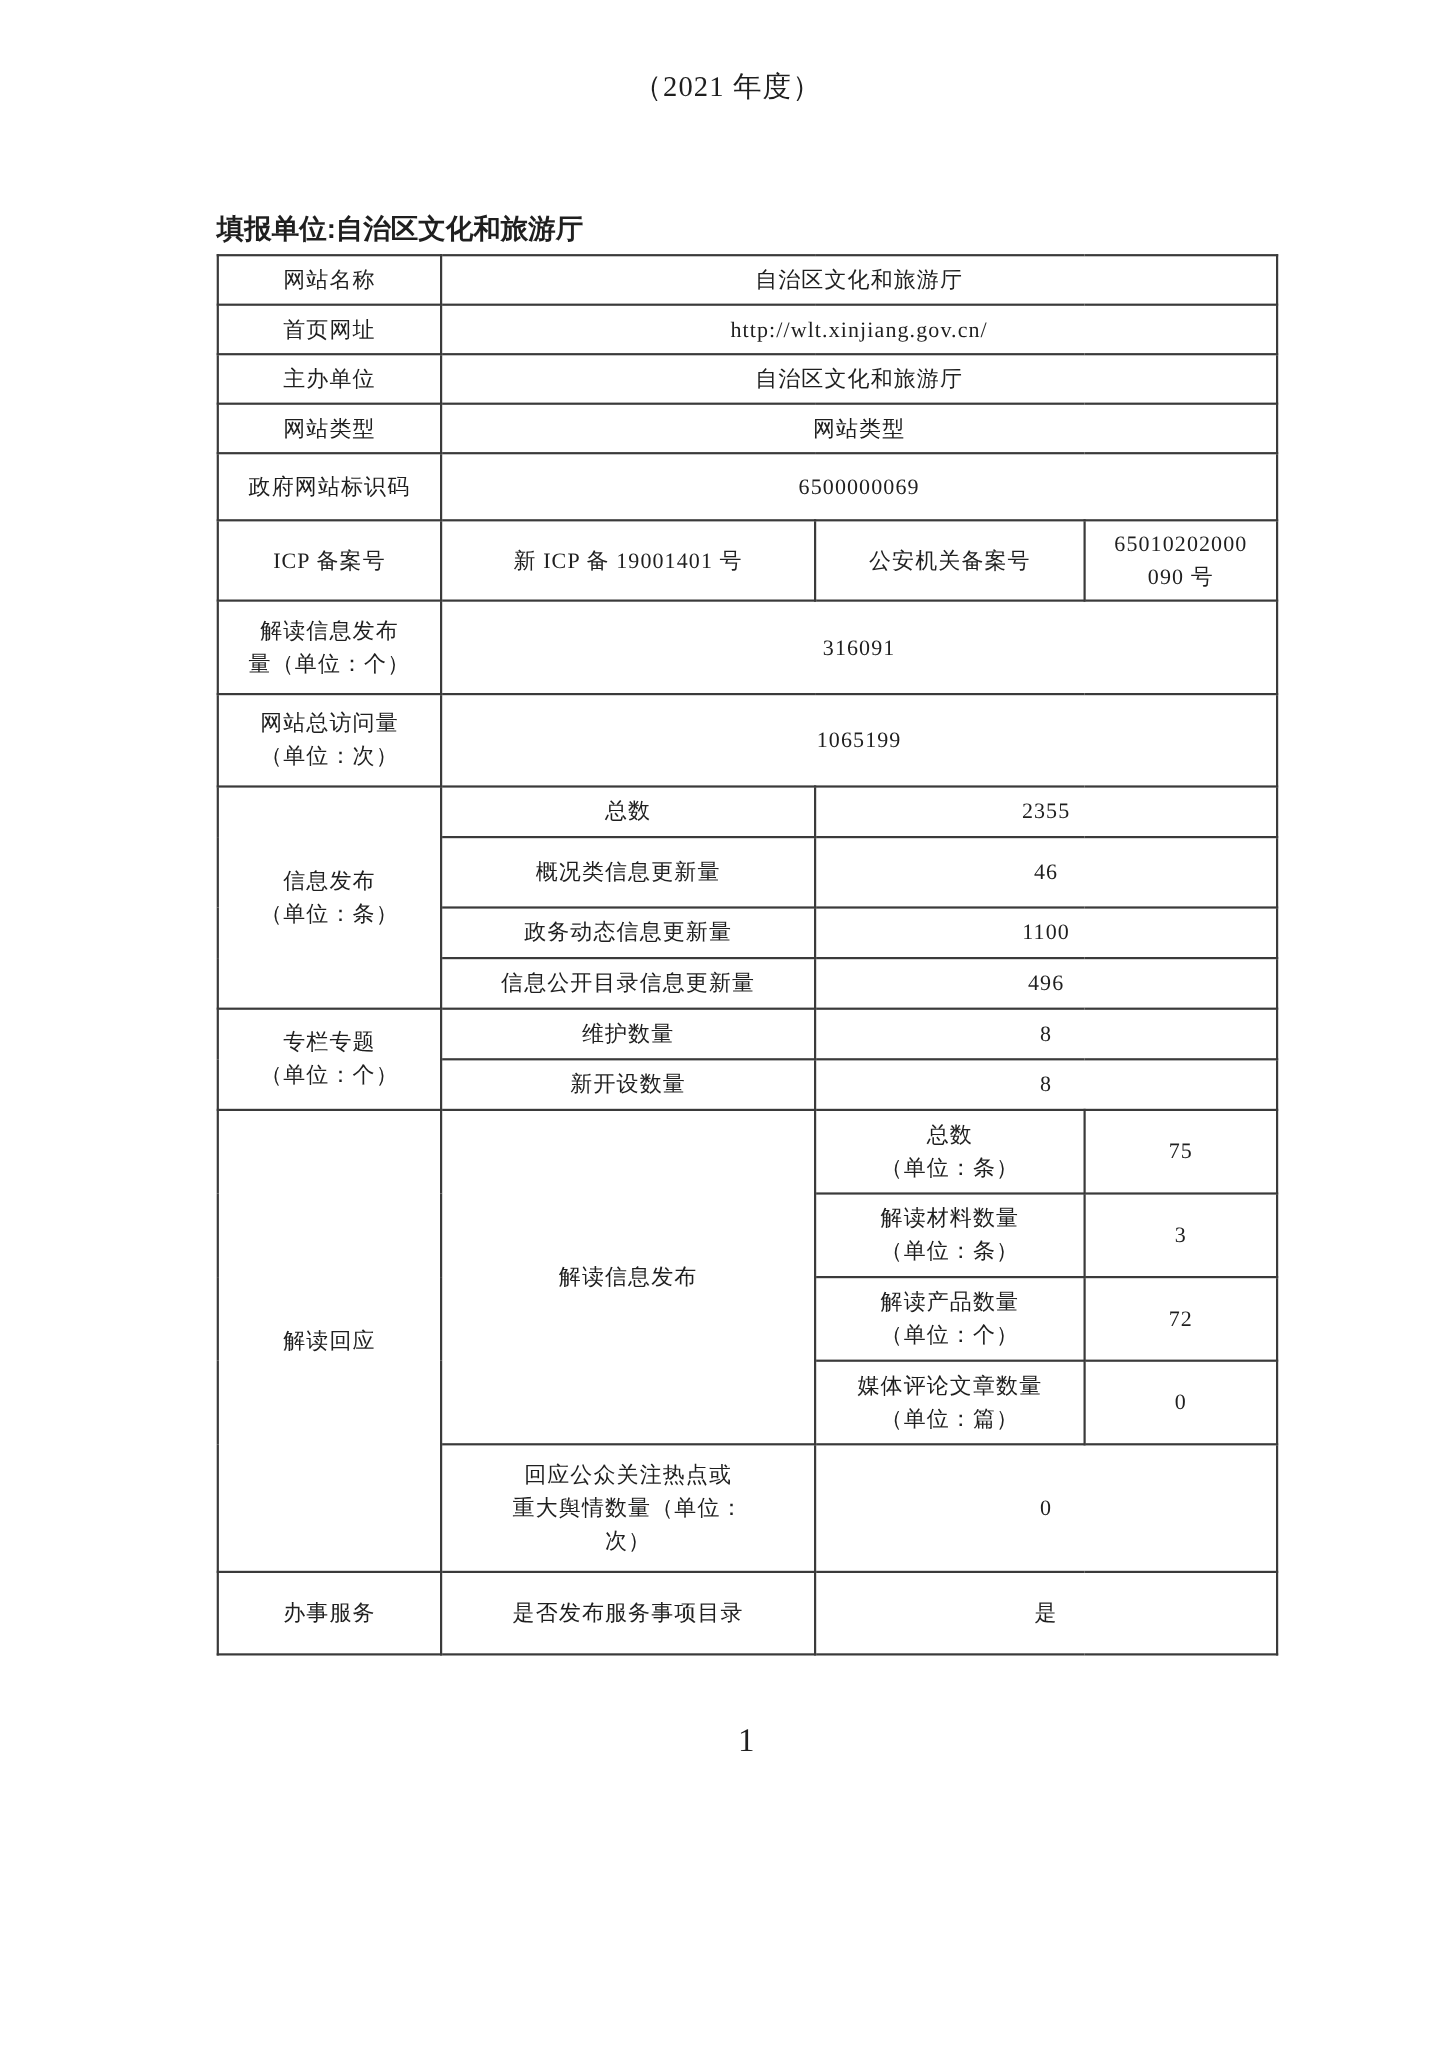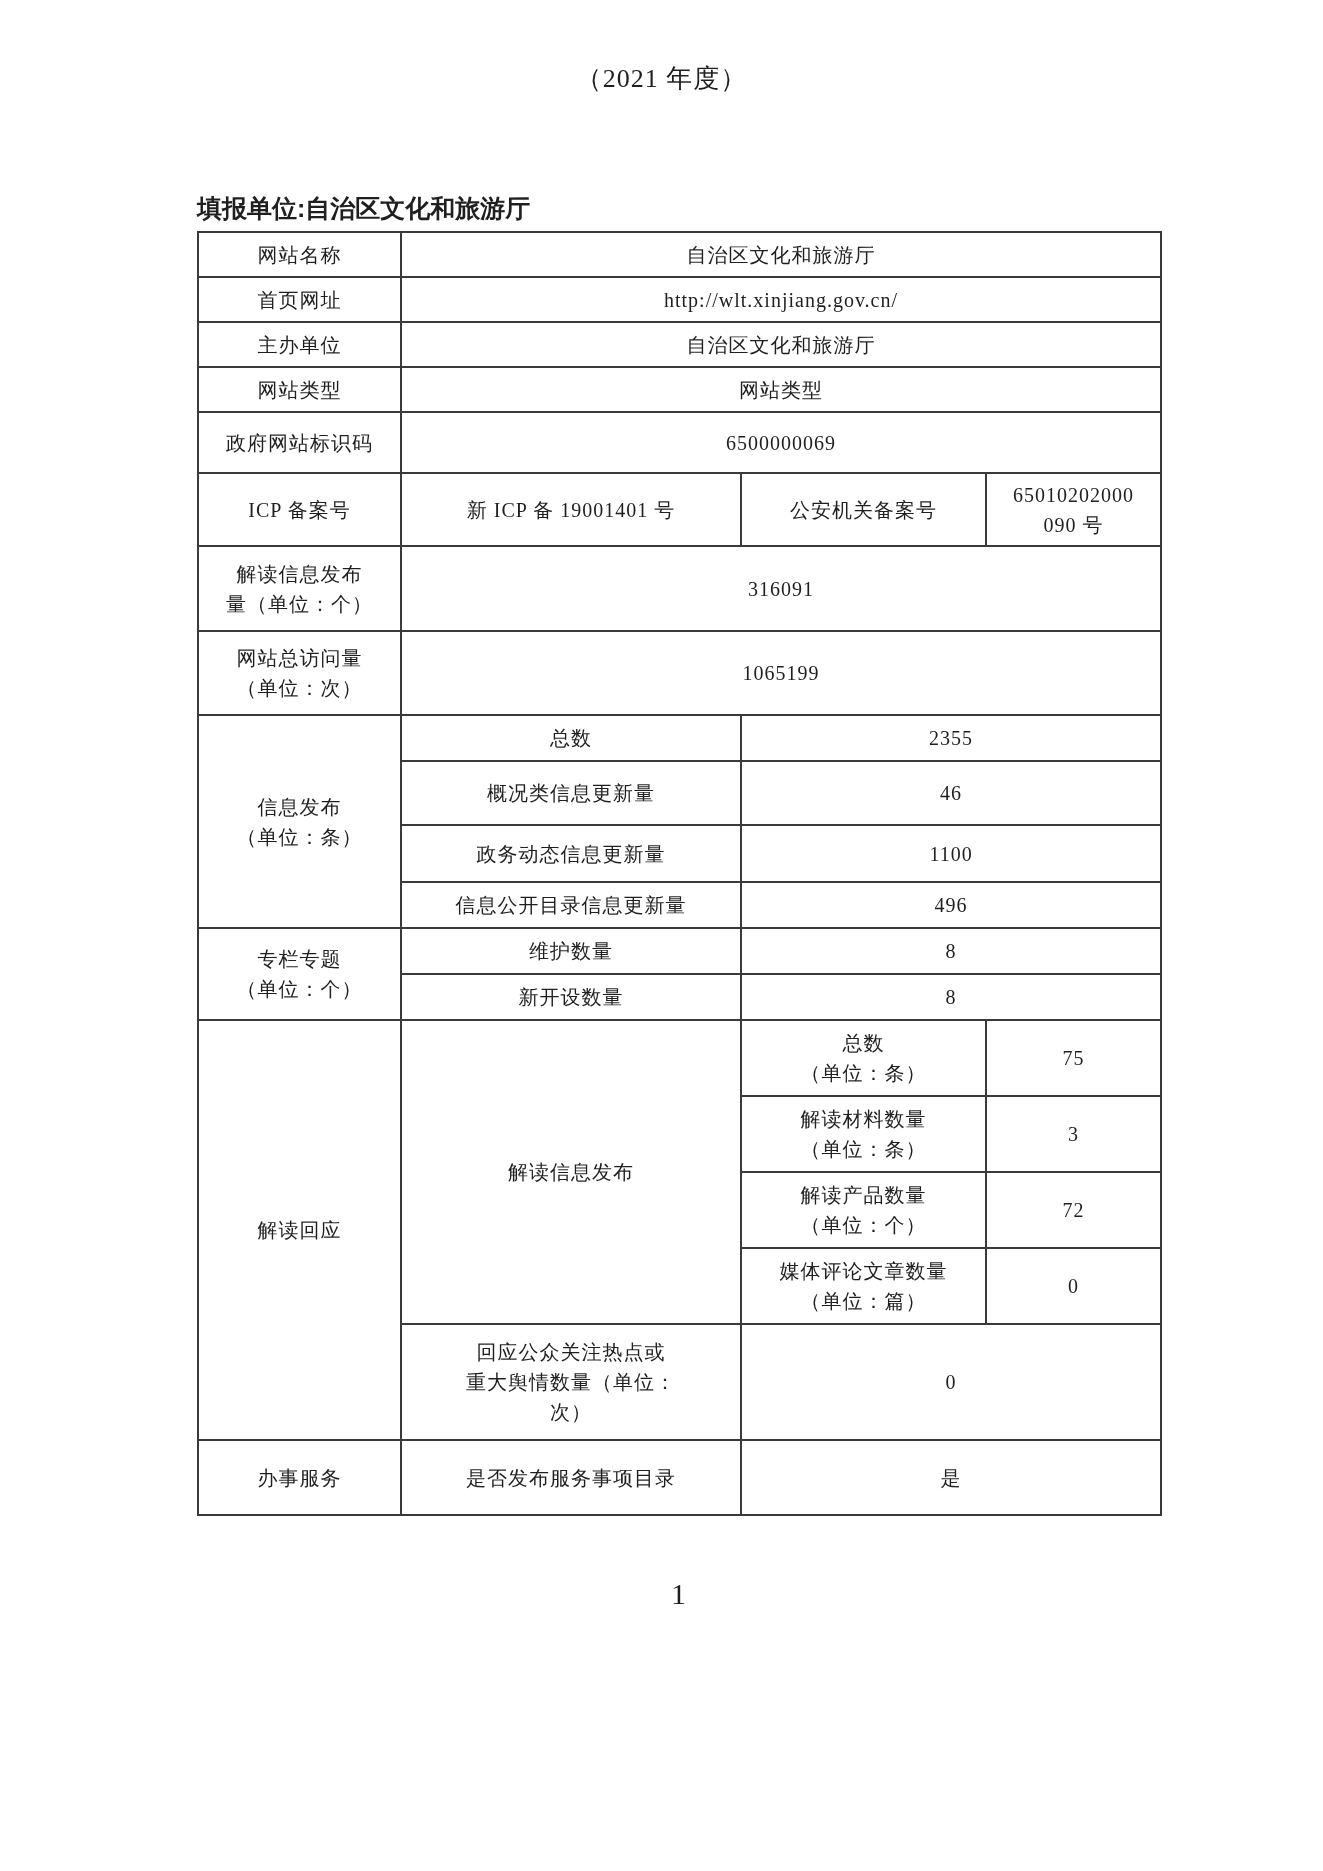--- a/index.html
+++ b/index.html
@@ -120,21 +120,21 @@
       <tr style="height:46px">
         <td rowspan="4">信息发布
 （单位：条）</td>
         <td>总数</td>
         <td colspan="2">2355</td>
       </tr>
       <tr style="height:64px">
         <td>概况类信息更新量</td>
         <td colspan="2">46</td>
       </tr>
-      <tr style="height:57px">
+      <tr style="height:46px">
         <td>政务动态信息更新量</td>
         <td colspan="2">1100</td>
       </tr>
       <tr style="height:46px">
         <td>信息公开目录信息更新量</td>
         <td colspan="2">496</td>
       </tr>
 
       <tr style="height:46px">
         <td rowspan="2">专栏专题

